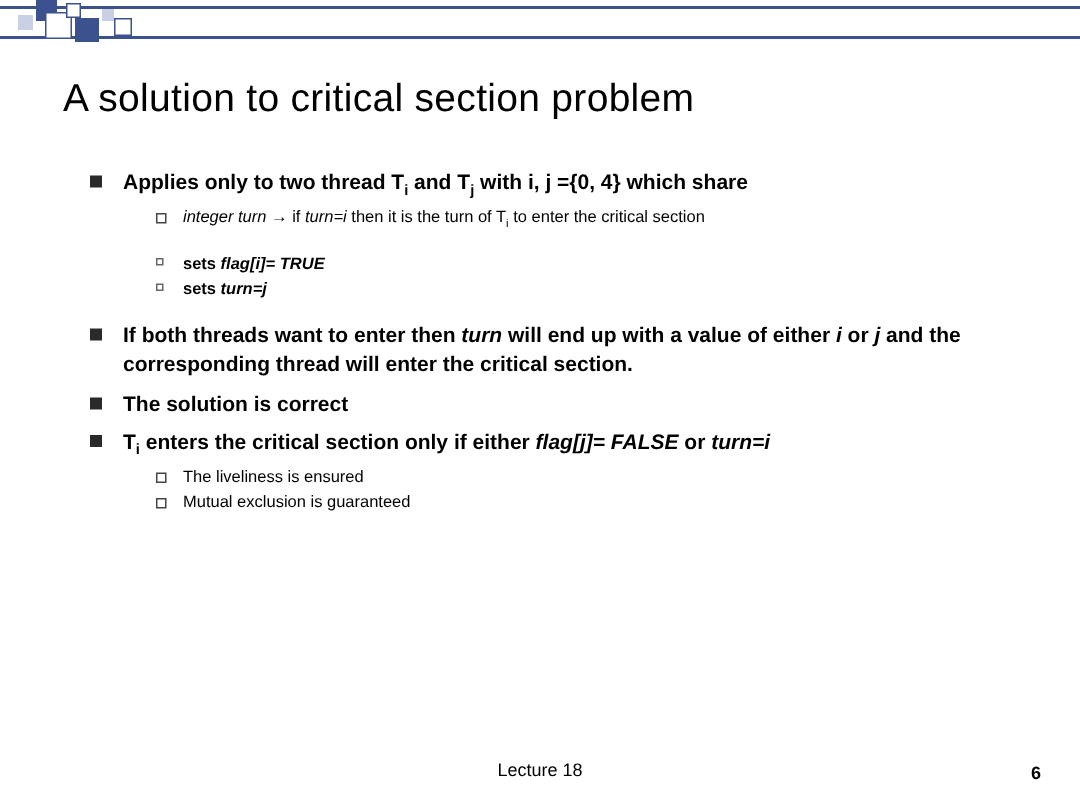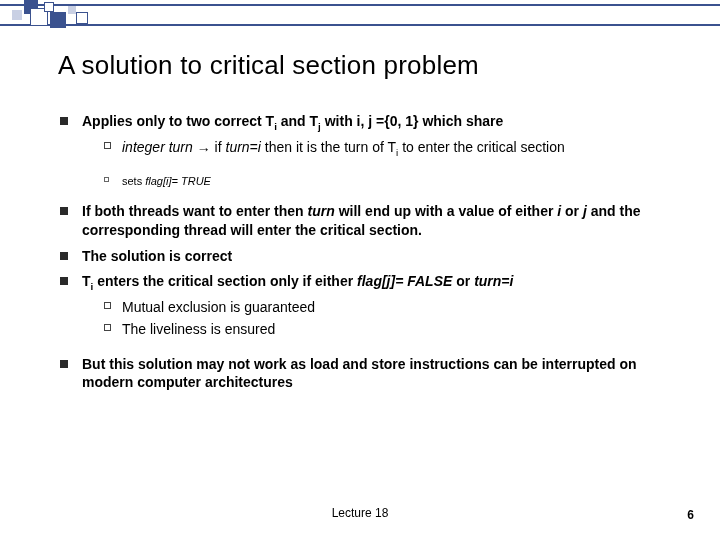--- a/index.html
+++ b/index.html
@@ -34,21 +34,21 @@
   .square {
     position: absolute;
     box-sizing: border-box;
   }
   .sq-filled { background: #3b528f; }
   .sq-outline { border: 1px solid #3b528f; background: #fff; }
   .sq-light { background: #c9d0e4; }
 
   .title {
     position: absolute;
-    left: 58px;
+    left: 42px;
     top: 50px;
     font-size: 26px;
     letter-spacing: 0.2px;
   }
   .body {
     position: absolute;
     left: 60px;
     top: 112px;
     width: 620px;
     font-size: 14px;
@@ -66,21 +66,21 @@
     position: absolute;
     left: 0;
     top: 5px;
     width: 8px;
     height: 8px;
     background: #2a2a2a;
   }
   .subgroup {
     margin: 4px 0 14px 44px;
     font-weight: normal;
-    font-size: 14px;
+    font-size: 11px;
   }
   .lvl2 {
     position: relative;
     padding-left: 18px;
     line-height: 1.55;
     font-style: normal;
   }
   .lvl2::before {
     content: "";
     position: absolute;
@@ -91,21 +91,21 @@
     border: 1px solid #444;
     box-sizing: border-box;
     background: transparent;
   }
   .lvl2.small::before {
     top: 4px;
     width: 5px;
     height: 5px;
     border: 1px solid #666;
   }
-  .subgroup.tiny { font-size: 11px; margin-bottom: 12px;}
+  .subgroup.tiny { font-size: 11px; margin-bottom: 12px; font-weight: bold;}
   i, .it { font-style: italic; }
   sub { font-size: 0.7em; vertical-align: sub; line-height: 0; }
   .arrow { font-family: Arial; }
   .footer {
     position: absolute;
     bottom: 20px;
     width: 720px;
     text-align: center;
     font-size: 12px;
   }
@@ -132,47 +132,49 @@
     <div class="square sq-filled" style="left:50px; top:12px; width:16px; height:16px;"></div>
     <div class="square sq-light" style="left:68px; top:6px;  width:8px;  height:8px;"></div>
     <div class="square sq-outline" style="left:76px; top:12px; width:12px; height:12px;"></div>
   </div>
 
   <div class="title">A solution to critical section problem</div>
 
   <div class="body">
 
     <div class="lvl1">
-      <span>Applies only to two correct T</span><sub>i</sub><span> and T</span><sub>j</sub><span> with i, j ={0, 1} which share</span>
+      <span>Applies only to two thread T</span><sub>i</sub><span> and T</span><sub>j</sub><span> with i, j ={0, 4} which share</span>
     </div>
     <div class="subgroup">
       <div class="lvl2">
         <i>integer  turn </i><span class="arrow">→</span><span> if </span><i>turn=i</i><span> then it is the turn of T</span><sub>i</sub><span> to enter the critical section</span>
       </div>
     </div>
 
     <div class="subgroup tiny">
       <div class="lvl2 small">
         <span>sets </span><i>flag[i]= TRUE</i>
+      </div>
+      <div class="lvl2 small">
+        <span>sets </span><i>turn=j</i>
       </div>
     </div>
 
     <div class="lvl1 roomy">
       <span>If both threads want to enter then </span><i>turn</i><span> will end up with a value of either </span><i>i</i><span> or </span><i>j</i><span> and the corresponding thread will enter the critical section.</span>
     </div>
 
     <div class="lvl1">The solution is correct</div>
 
     <div class="lvl1">
       <span>T</span><sub>i</sub><span> enters the critical section only if either </span><i>flag[j]= FALSE</i><span> or </span><i>turn=i</i>
     </div>
     <div class="subgroup">
+      <div class="lvl2">The liveliness is ensured</div>
       <div class="lvl2">Mutual exclusion is guaranteed</div>
-      <div class="lvl2">The liveliness is ensured</div>
     </div>
 
-    <div class="lvl1">But this solution may not work as load and store instructions can be interrupted on modern computer architectures</div>
 
   </div>
 
   <div class="footer">Lecture 18</div>
   <div class="pagenum">6</div>
 </div>
 
 </body></html>

